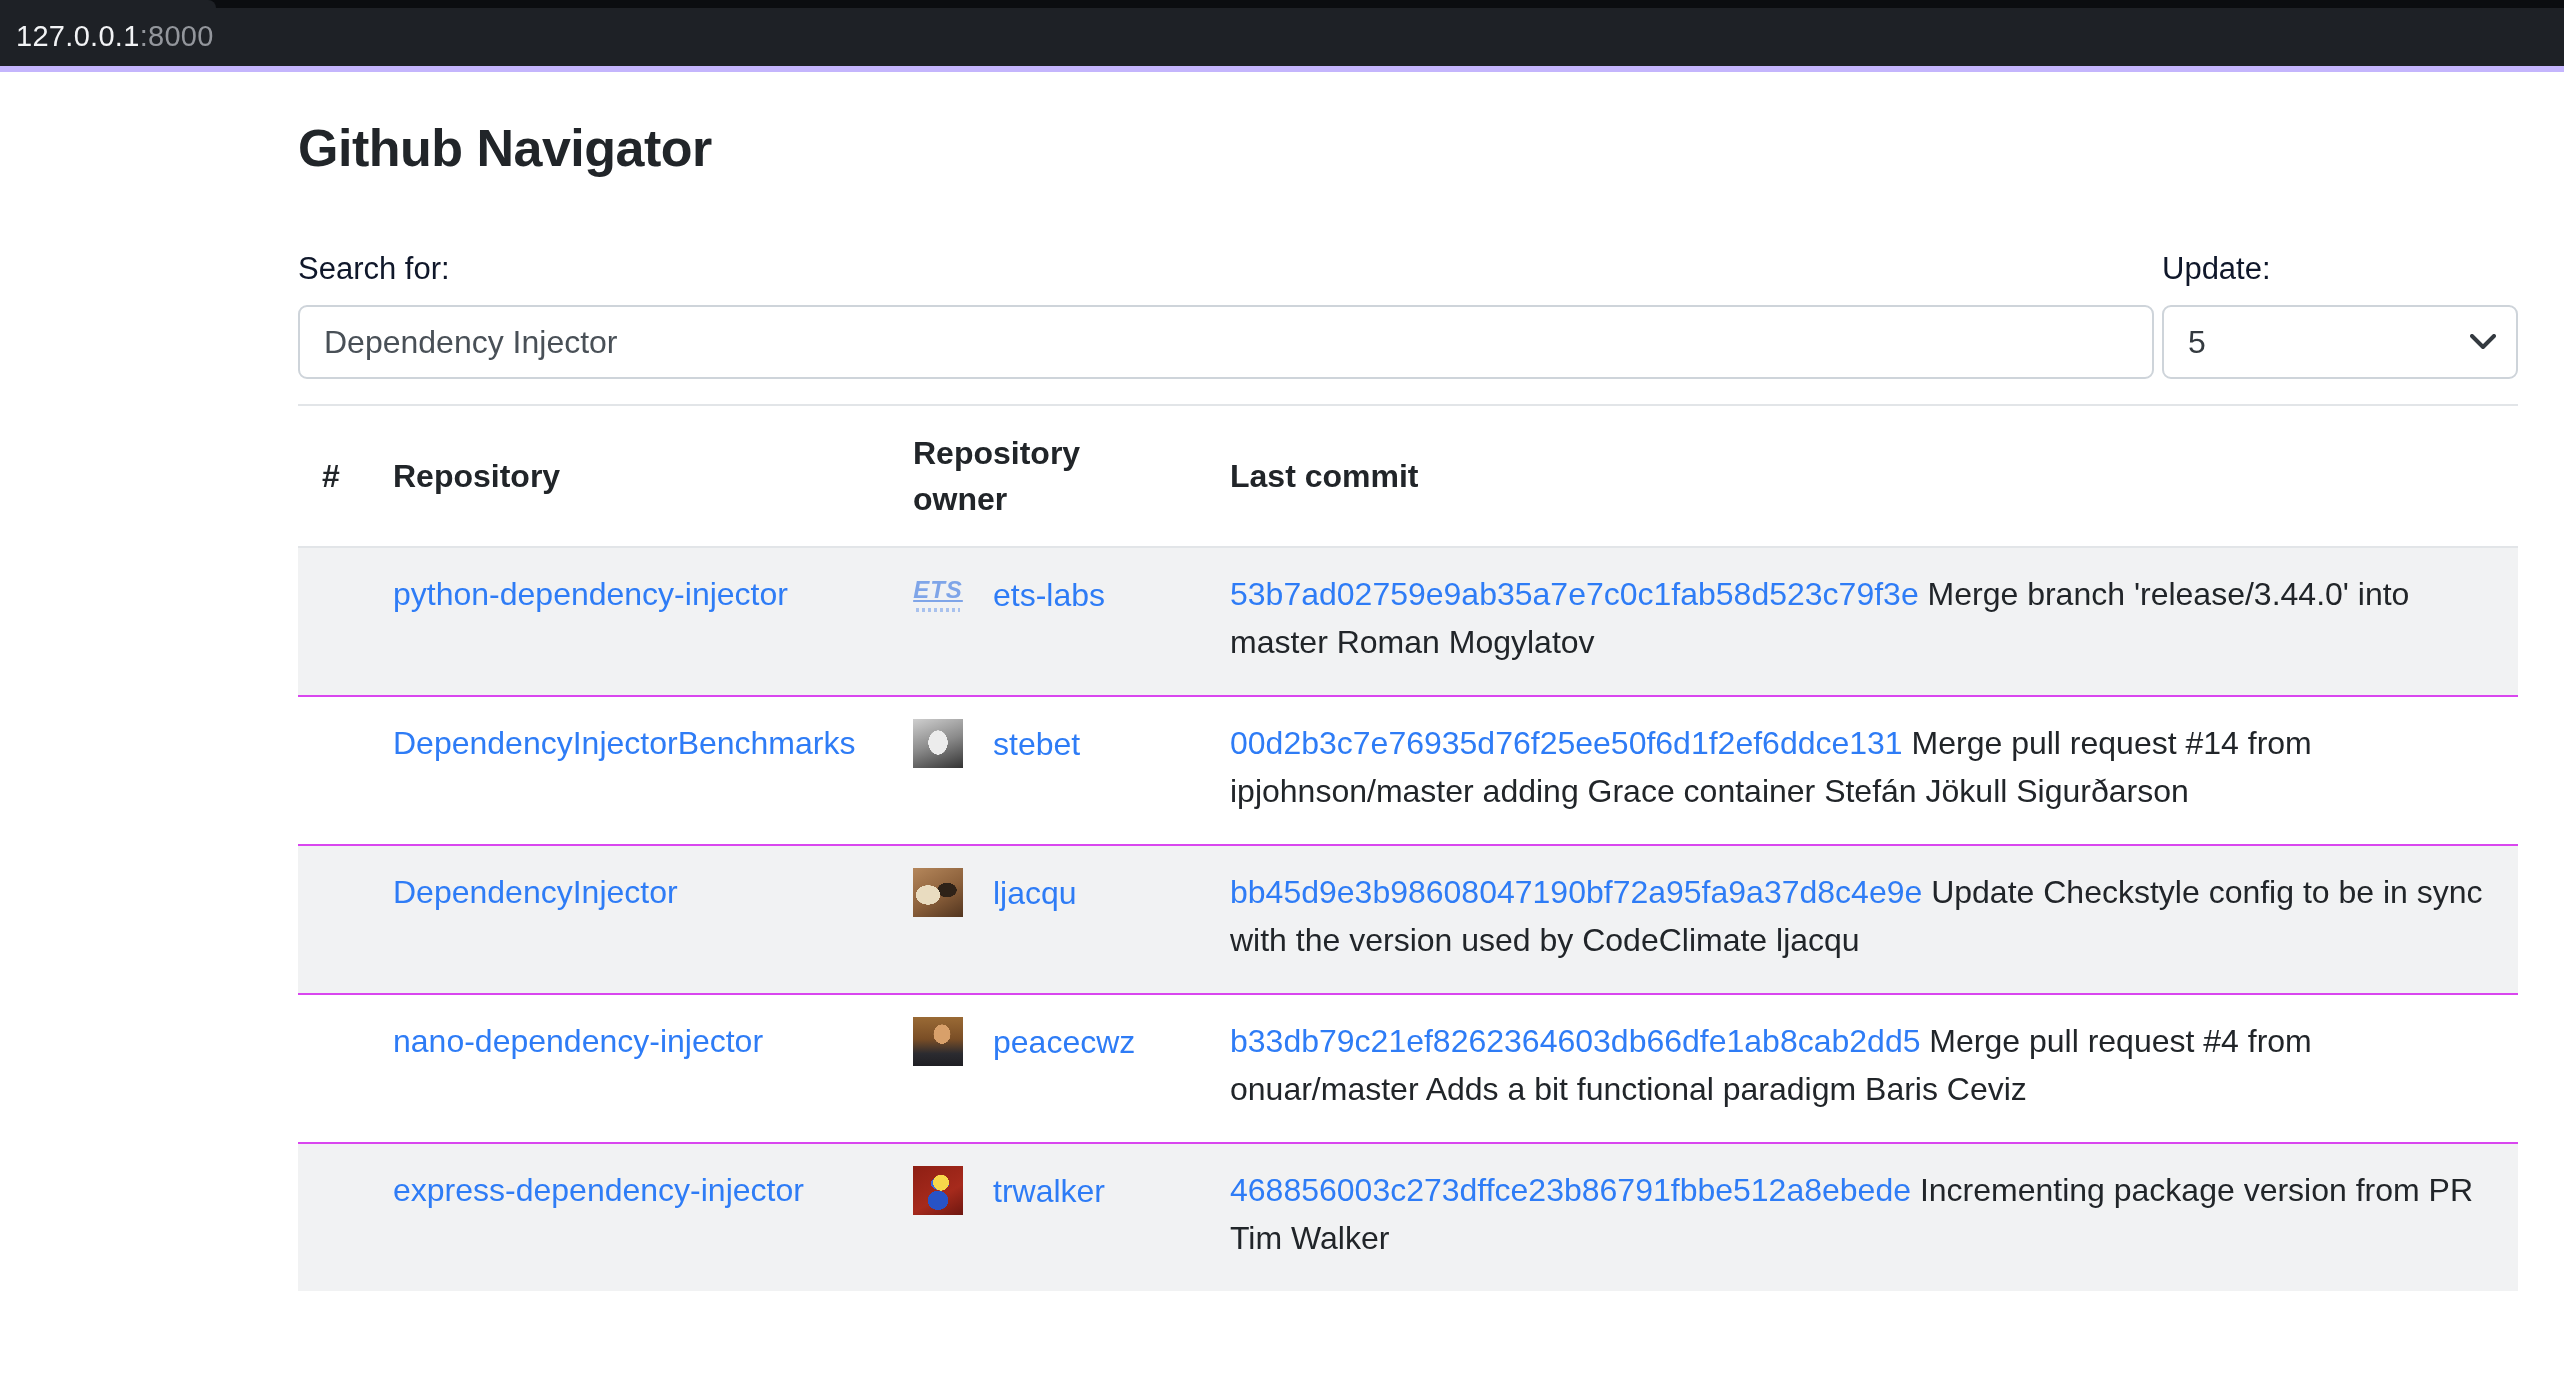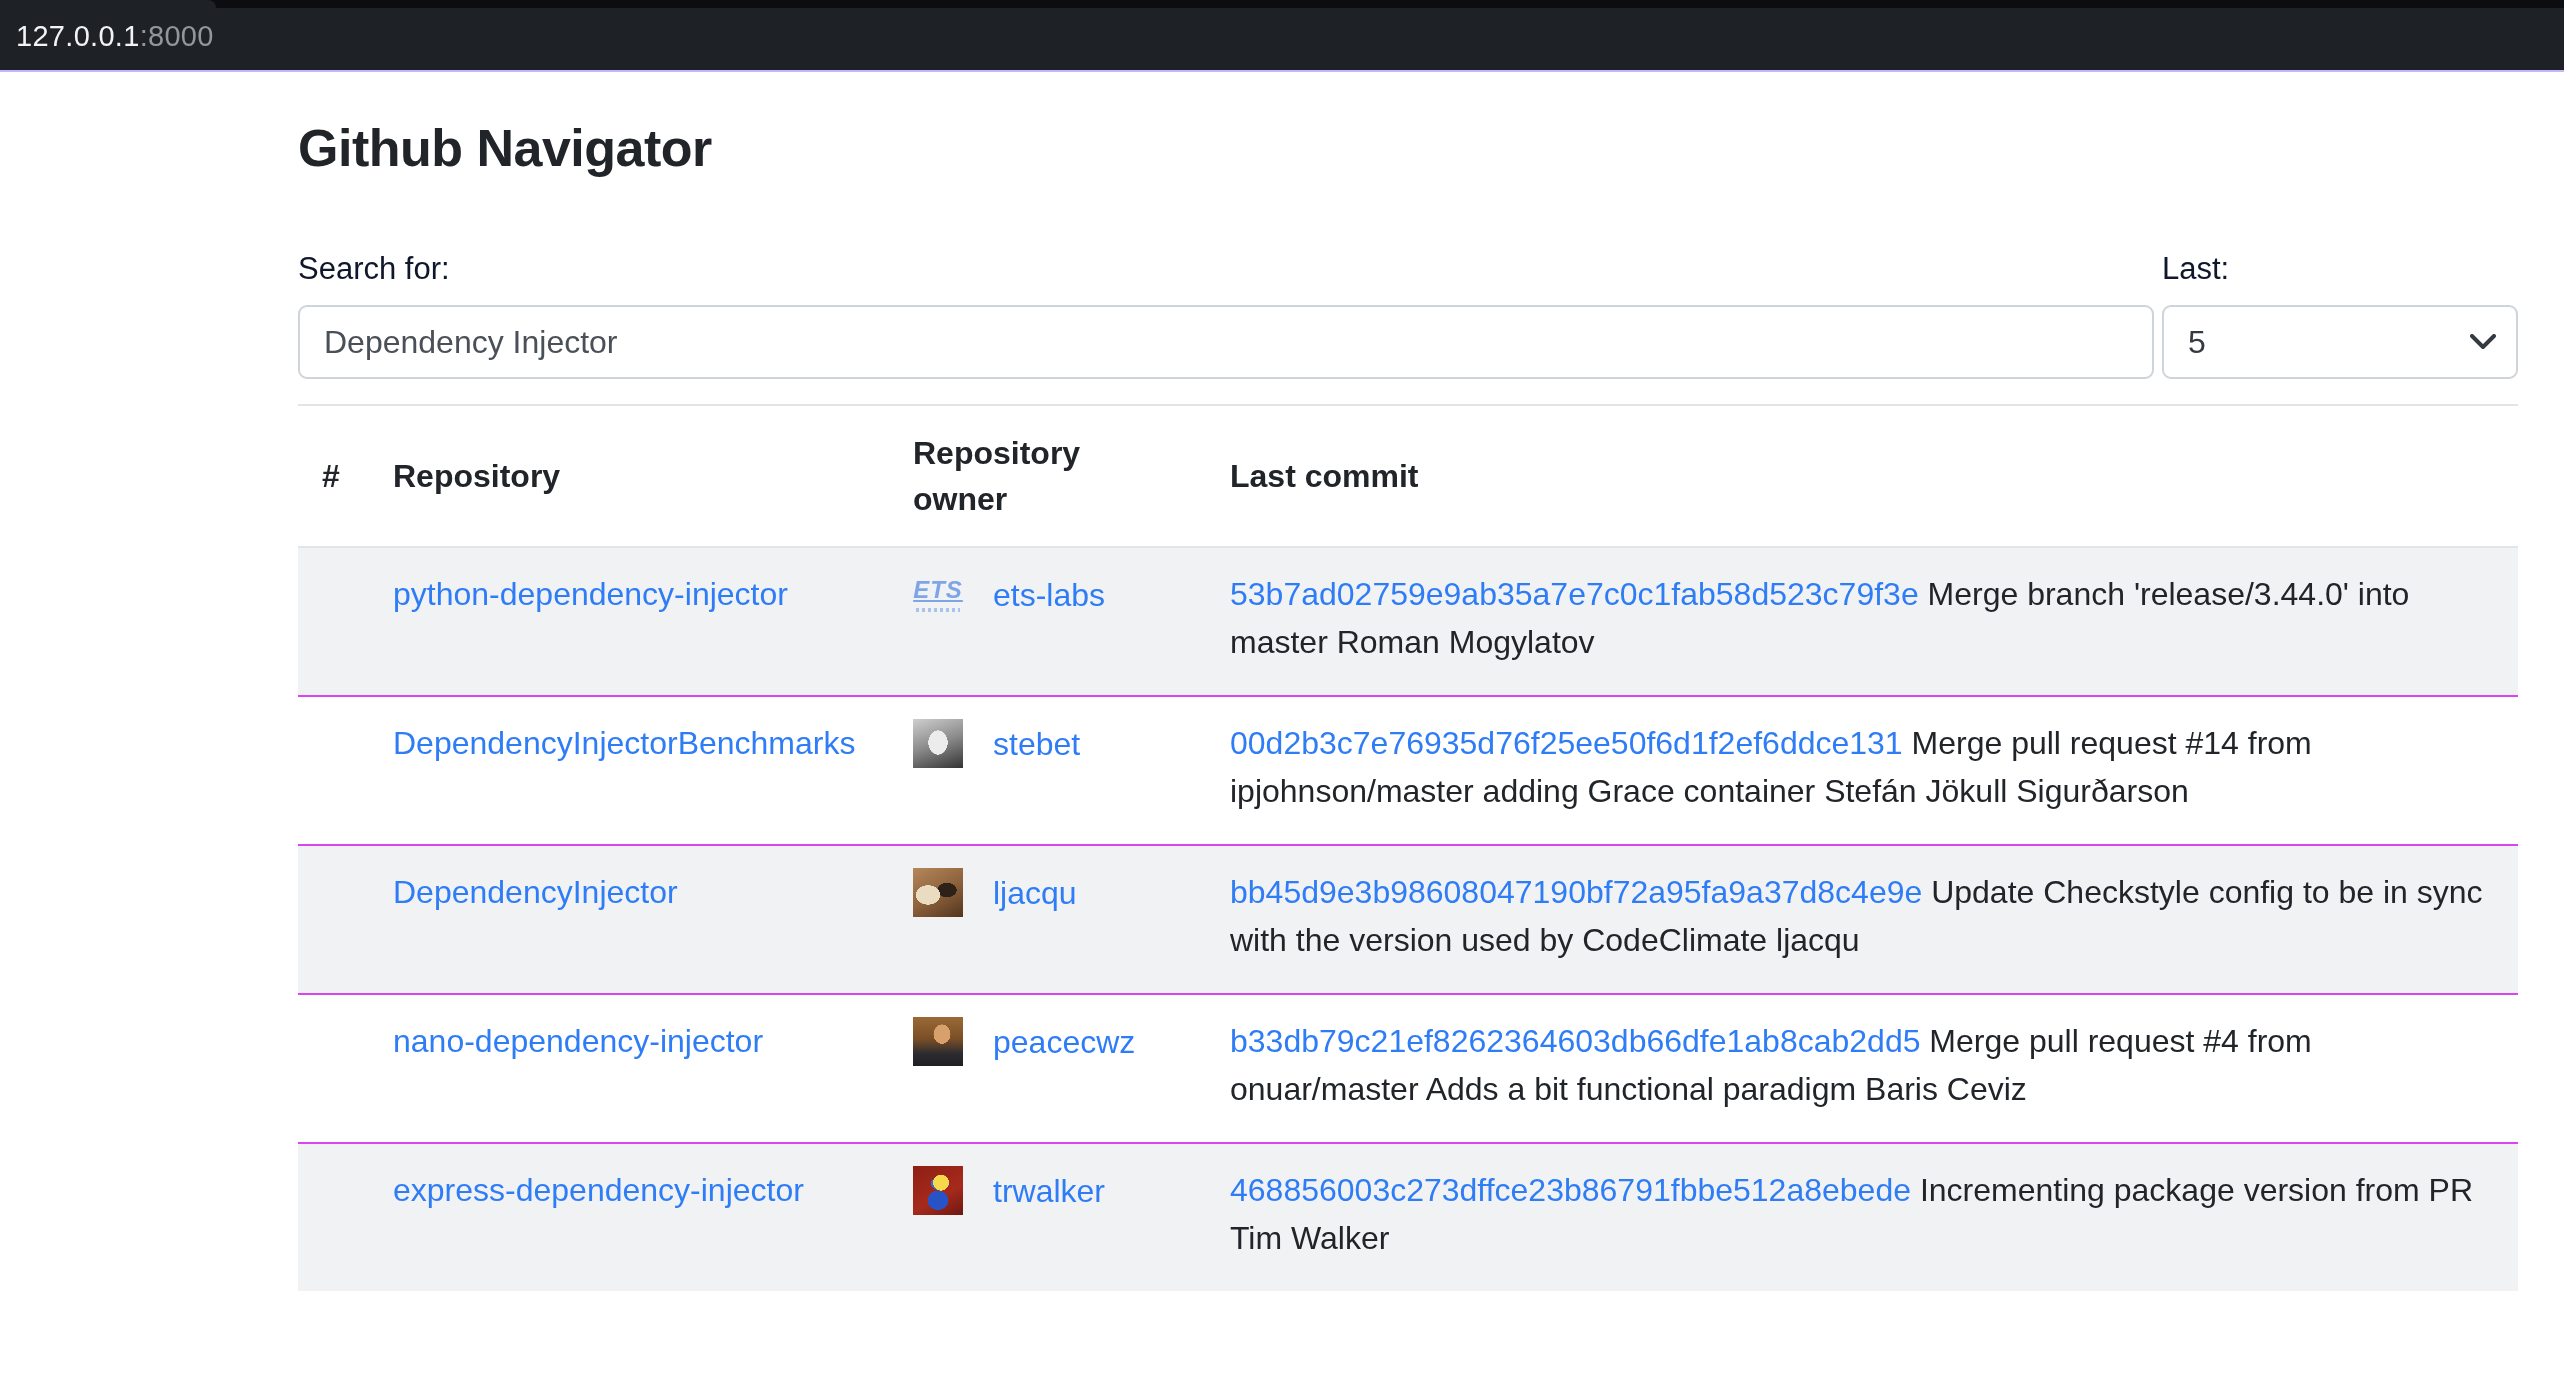--- a/index.html
+++ b/index.html
@@ -9,21 +9,21 @@
     background:#ffffff;
     font-family:"Liberation Sans","DejaVu Sans",sans-serif;
     color:#212529;
     -webkit-font-smoothing:antialiased;
   }
 
   
   .browser-bar {
     position:relative; width:100%; height:72px;
     background:#1e2126;
-    border-bottom:2px solid #c4b5fd;
+    border-bottom:6px solid #c4b5fd;
   }
   .chrome-topstrip {
     position:absolute; top:0; left:0; width:100%; height:8px;
     background:#0b0d10;
   }
   .chrome-tab-top {
     position:absolute; top:0; left:0; width:216px; height:8px;
     background:#1e2126; border-top-right-radius:9px;
   }
   .address-url {
@@ -146,21 +146,21 @@
 <div class="container">
 
   <h1 class="page-title">Github Navigator</h1>
 
   <div class="controls">
     <div class="search-col">
       <label class="field-label">Search for:</label>
       <input class="text-input" type="text" value="Dependency Injector" style="">
     </div>
     <div class="limit-col">
-      <label class="field-label">Last:</label>
+      <label class="field-label">Update:</label>
       <div class="select-wrap">
         <select class="limit-select">
           <option>5</option>
         </select>
         <svg class="select-chevron" width="26" height="16" viewBox="0 0 26 16">
           <path d="M2 2 L13 13 L24 2" fill="none" stroke="#343a40" stroke-width="4" stroke-linecap="round" stroke-linejoin="round"></path>
         </svg>
       </div>
     </div>
   </div>

